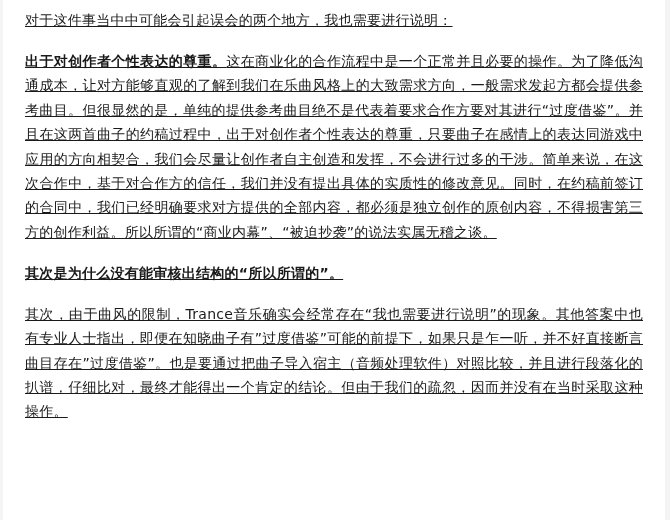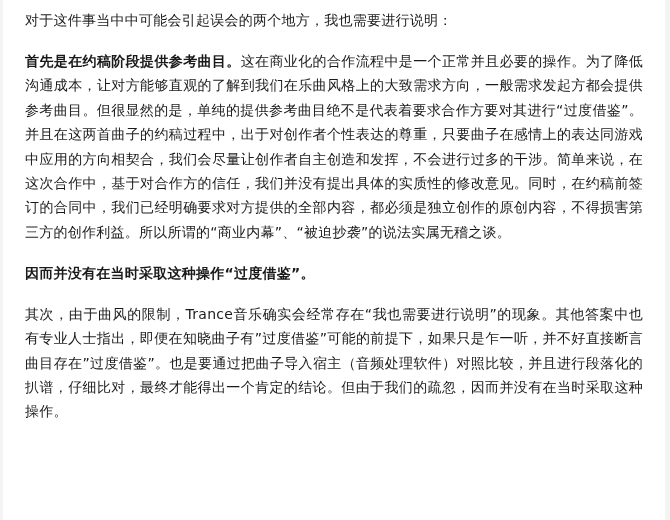--- a/index.html
+++ b/index.html
@@ -18,26 +18,26 @@
       position: absolute; left: 22px; top: 8px;
       width: 618px;
       font-family: "DejaVu Sans", "Liberation Sans", sans-serif;
       font-size: 14px;
       letter-spacing: 0.25px;
       line-height: 24.4px;
       color: #1a1a1a;
       text-align: justify;
       word-break: break-all;
     }
-    .content p { margin: 0 0 16.6px 0; }
+    .content p { margin: 0 0 16.6px 0; text-decoration: underline; }
     .content p.bold { font-weight: bold; }
   </style>
 </head>
 <body>
 
 <div class="page">
   <div class="content">
     <p>对于这件事当中中可能会引起误会的两个地方，我也需要进行说明：</p>
-    <p><b>首先是在约稿阶段提供参考曲目。</b><span>这在商业化的合作流程中是一个正常并且必要的操作。为了降低沟通成本，让对方能够直观的了解到我们在乐曲风格上的大致需求方向，一般需求发起方都会提供参考曲目。但很显然的是，单纯的提供参考曲目绝不是代表着要求合作方要对其进行“过度借鉴”。并且在这两首曲子的约稿过程中，出于对创作者个性表达的尊重，只要曲子在感情上的表达同游戏中应用的方向相契合，我们会尽量让创作者自主创造和发挥，不会进行过多的干涉。简单来说，在这次合作中，基于对合作方的信任，我们并没有提出具体的实质性的修改意见。同时，在约稿前签订的合同中，我们已经明确要求对方提供的全部内容，都必须是独立创作的原创内容，不得损害第三方的创作利益。所以所谓的“商业内幕”、“被迫抄袭”的说法实属无稽之谈。</span></p>
-    <p class="bold">因而并没有在当时采取这种操作“过度借鉴”。</p>
+    <p><b>出于对创作者个性表达的尊重。</b><span>这在商业化的合作流程中是一个正常并且必要的操作。为了降低沟通成本，让对方能够直观的了解到我们在乐曲风格上的大致需求方向，一般需求发起方都会提供参考曲目。但很显然的是，单纯的提供参考曲目绝不是代表着要求合作方要对其进行“过度借鉴”。并且在这两首曲子的约稿过程中，出于对创作者个性表达的尊重，只要曲子在感情上的表达同游戏中应用的方向相契合，我们会尽量让创作者自主创造和发挥，不会进行过多的干涉。简单来说，在这次合作中，基于对合作方的信任，我们并没有提出具体的实质性的修改意见。同时，在约稿前签订的合同中，我们已经明确要求对方提供的全部内容，都必须是独立创作的原创内容，不得损害第三方的创作利益。所以所谓的“商业内幕”、“被迫抄袭”的说法实属无稽之谈。</span></p>
+    <p class="bold">其次是为什么没有能审核出结构的“所以所谓的”。</p>
     <p>其次，由于曲风的限制，Trance音乐确实会经常存在“我也需要进行说明”的现象。其他答案中也有专业人士指出，即便在知晓曲子有”过度借鉴”可能的前提下，如果只是乍一听，并不好直接断言曲目存在”过度借鉴”。也是要通过把曲子导入宿主（音频处理软件）对照比较，并且进行段落化的扒谱，仔细比对，最终才能得出一个肯定的结论。但由于我们的疏忽，因而并没有在当时采取这种操作。</p>
   </div>
 </div>
 
 </body></html>

